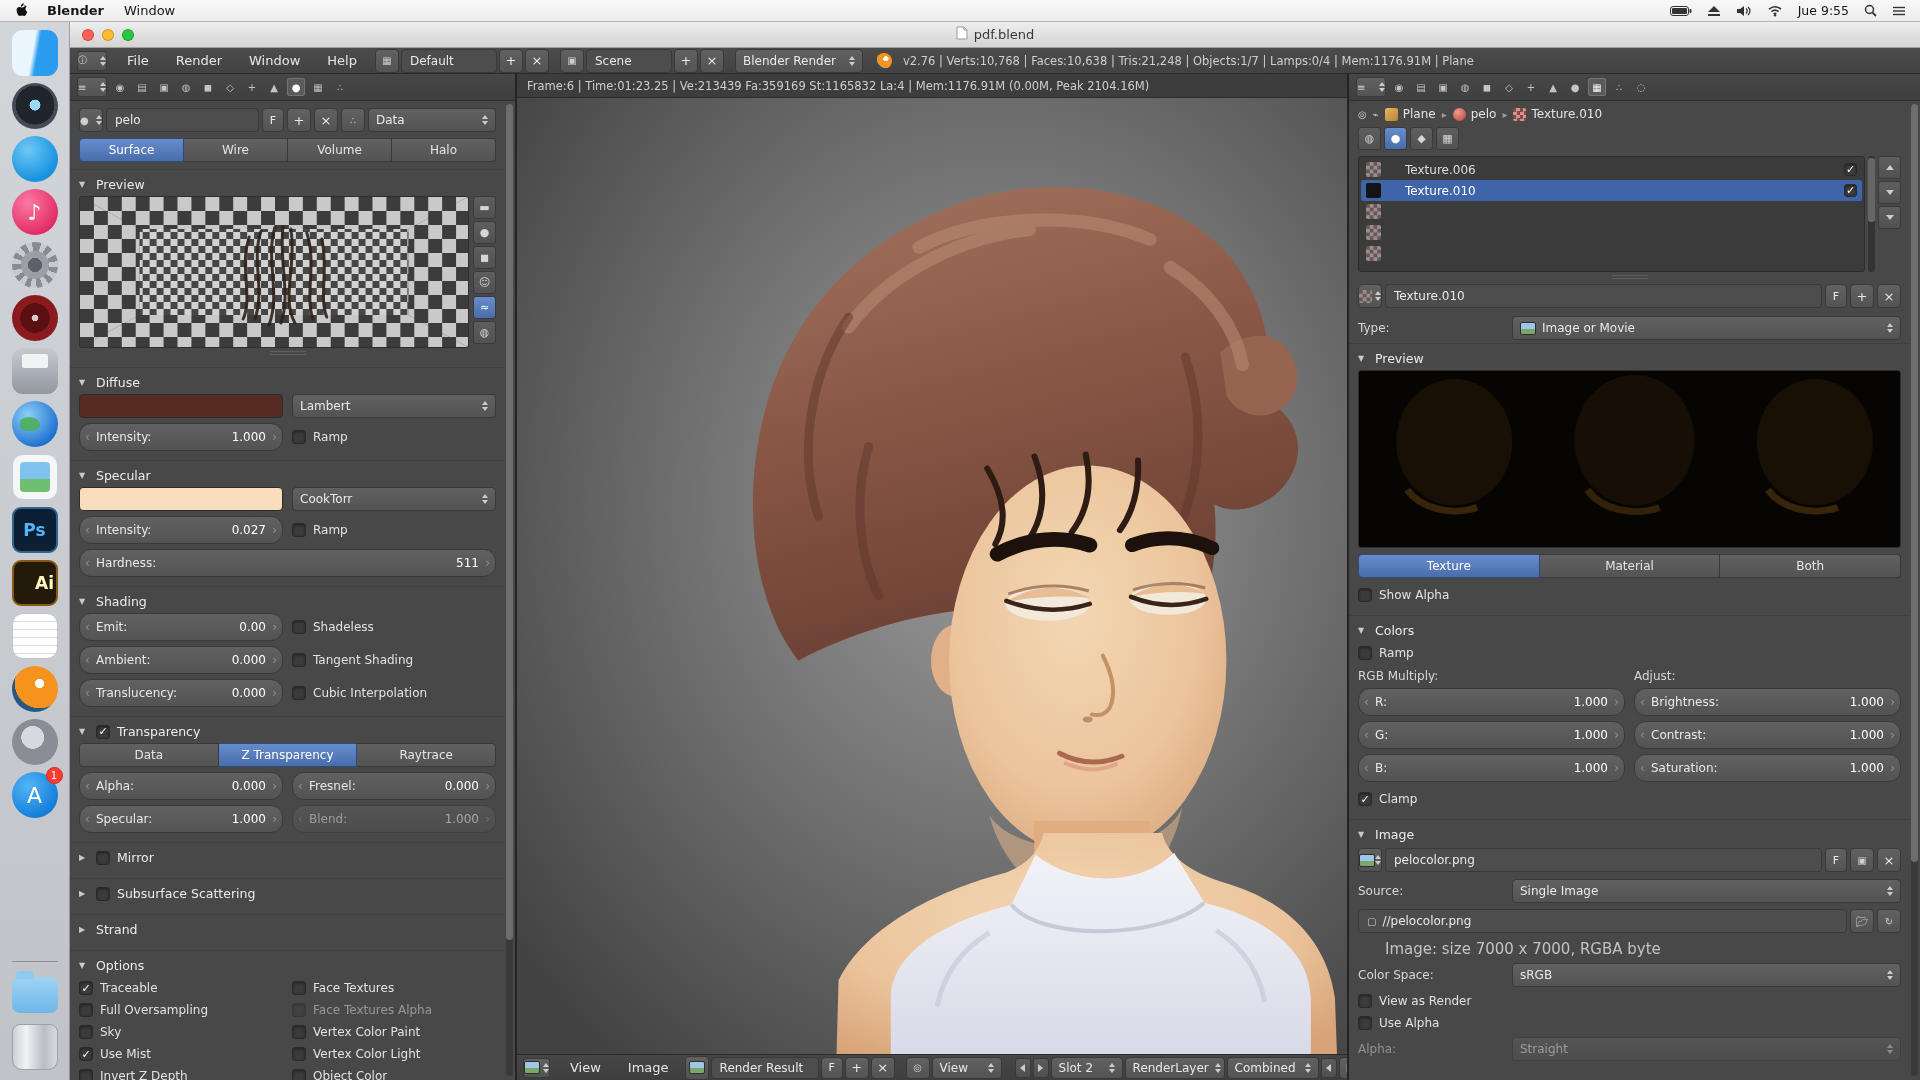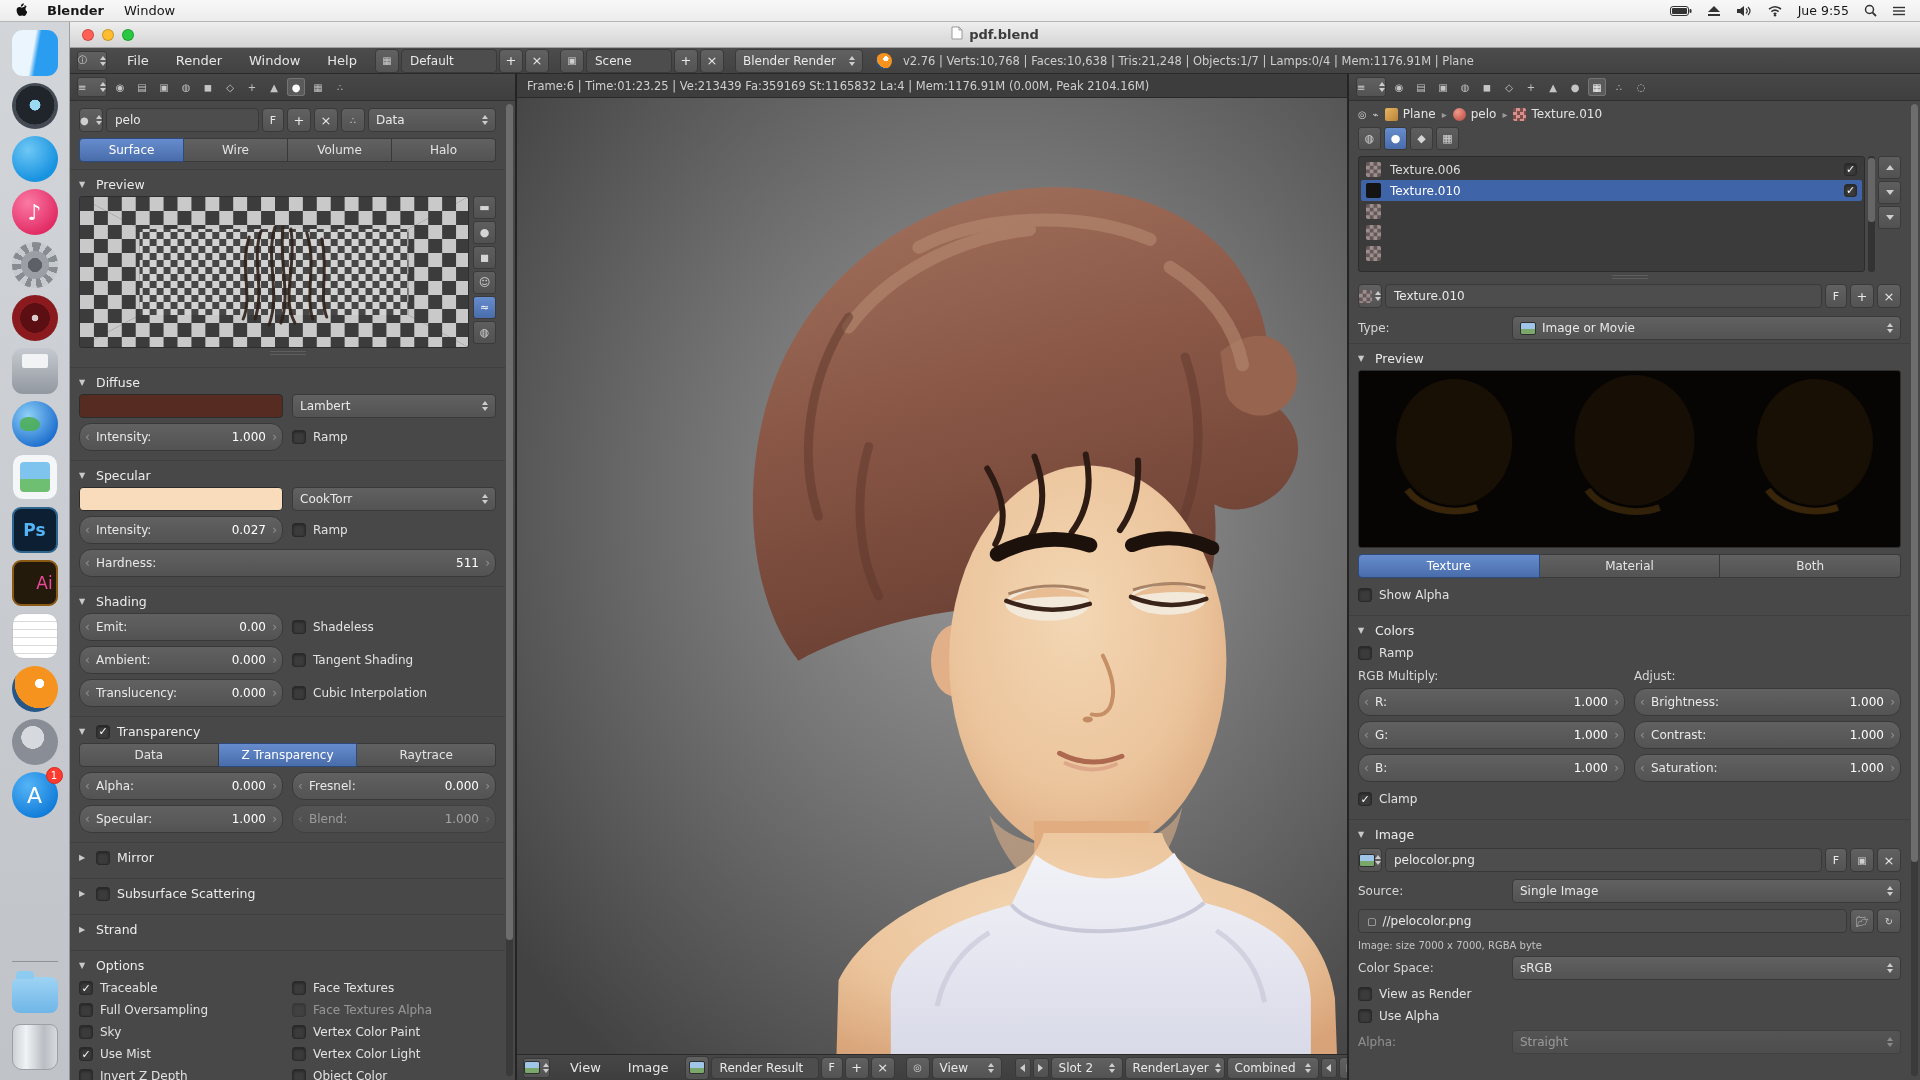--- a/index.html
+++ b/index.html
@@ -13,21 +13,21 @@
 .mb-app{font-weight:bold;}
 .mb-right{margin-left:auto;display:flex;align-items:center;gap:15px;}
 .mb-right svg{display:block;}
 .mb-clock{font-size:12.5px;}
 
 
 .titlebar{position:absolute;top:22px;left:70px;right:0;height:26px;background:linear-gradient(#eeeeee,#d4d4d4);border-bottom:1px solid #9f9f9f;display:flex;align-items:center;justify-content:center;z-index:40;}
 .lights{position:absolute;left:12px;display:flex;gap:8px;}
 .light{width:12px;height:12px;border-radius:50%;border:1px solid rgba(0,0,0,.2);}
 .l-red{background:#ff5f57;}.l-yel{background:#febc2e;}.l-grn{background:#28c840;}
-.tb-title{display:flex;align-items:center;gap:6px;font-size:13px;color:#3a3a3a;font-weight:bold;}
+.tb-title{display:flex;align-items:center;gap:6px;font-size:13px;color:#3a3a3a;}
 
 
 .dock{position:absolute;top:22px;left:0;width:70px;bottom:0;background:linear-gradient(rgba(225,228,232,.92),rgba(205,208,214,.92));border-right:1px solid rgba(0,0,0,.25);z-index:50;display:flex;flex-direction:column;align-items:center;gap:7px;padding:8px 0 10px;}
 .ditem{position:relative;width:46px;height:46px;flex:0 0 auto;}
 .dsep{width:46px;height:1px;background:rgba(0,0,0,.25);margin:2px 0;}
 .push{margin-top:auto;}
 .dico{width:46px;height:46px;border-radius:11px;}
 .circ{border-radius:50%;}
 .i-finder{background:linear-gradient(100deg,#eaf5fd 0 45%,#2b9df0 55%);}
 .i-pbooth{background:radial-gradient(circle at 50% 48%,#9bd8f2 0 16%,#20242b 17% 58%,#444a54 59%);}
@@ -36,21 +36,21 @@
 .i-sysprefs{background:repeating-conic-gradient(#878b92 0 16deg,#c6c9ce 16deg 32deg);position:relative;}
 .i-sysprefs::after{content:"";position:absolute;inset:9px;border-radius:50%;background:radial-gradient(circle,#5d6167 0 35%,#9b9fa5 36%);}
 .i-dvd{background:radial-gradient(circle at 50% 50%,#d9c9c9 0 10%,#5c0f12 11% 45%,#8a1a1e 46% 70%,#3a0708 71%);}
 .i-printer{background:linear-gradient(#c6cad0,#9298a0);position:relative;}
 .i-printer::after{content:"";position:absolute;left:10px;top:6px;width:26px;height:14px;background:#f2f3f5;border-radius:2px;}
 .i-earth{background:radial-gradient(circle at 35% 32%,#8fd0f7,#1d6fce 75%);position:relative;}
 .i-earth::after{content:"";position:absolute;left:8px;top:16px;width:20px;height:14px;background:#4caf50;border-radius:45% 60% 50% 40%;opacity:.85;}
 .i-photos{background:#f4f6f8;position:relative;border:1px solid #c9ced4;}
 .i-photos::after{content:"";position:absolute;inset:7px;border-radius:4px;background:linear-gradient(#7ec4ef 0 55%,#6fbf73 55%);}
 .i-ps{background:#0c1f33;border:2px solid #2e658f;color:#53b5f5;display:flex;align-items:center;justify-content:center;font-size:17px;font-weight:bold;border-radius:9px;}
-.i-ai{background:#241a0c;border:2px solid #8a5a14;color:#ec4899;display:flex;align-items:center;justify-content:center;font-size:17px;font-weight:normal;border-radius:9px;padding-left:20px;}
+.i-ai{background:#241a0c;border:2px solid #8a5a14;color:#fef9c3;display:flex;align-items:center;justify-content:center;font-size:17px;font-weight:bold;border-radius:9px;padding-left:20px;}
 .i-notes{background:repeating-linear-gradient(#ffffff 0 7px,#d8dadc 7px 8px);border:1px solid #c2c4c8;}
 .i-blender{background:radial-gradient(circle at 60% 38%,#ffffff 0 11%,#f6921e 12% 62%,#265787 63%);}
 .i-util{background:radial-gradient(circle at 45% 40%,#d6d9dd 0 30%,#898e96 31%);}
 .i-appstore{background:radial-gradient(circle at 35% 30%,#54b4f6,#0f7ad8 78%);color:#fff;display:flex;align-items:center;justify-content:center;font-size:22px;}
 .i-folder{background:linear-gradient(#9ed3f4,#6fb6e8);border-radius:8px;position:relative;margin-top:6px;height:36px;}
 .i-folder::before{content:"";position:absolute;top:-6px;left:4px;width:18px;height:8px;background:#8ecbf1;border-radius:4px 4px 0 0;}
 .i-trash{background:linear-gradient(90deg,#cdd1d6,#f0f2f4 30%,#b9bec4 70%,#d7dadd);border-radius:8px 8px 10px 10px;border:1px solid #9aa0a6;}
 .badge{position:absolute;top:-5px;right:-5px;width:17px;height:17px;border-radius:50%;background:#ff3b30;color:#fff;font-size:10px;display:flex;align-items:center;justify-content:center;border:1px solid #d42a20;}
 
 
@@ -122,33 +122,33 @@
 .crumbrow{display:flex;align-items:center;gap:6px;padding:6px 9px;font-size:12px;}
 .crumb{display:flex;align-items:center;gap:5px;}
 .csep::before{content:"▸";color:#9a9a9a;font-size:10px;}
 .ci{width:13px;height:13px;border-radius:2px;flex:0 0 auto;}
 .ci-cube{background:linear-gradient(135deg,#e8b55e,#b9833a);}
 .ci-mat{background:radial-gradient(circle at 35% 30%,#f09a8a,#b5443a);border-radius:50%;}
 .ci-tex{background:repeating-conic-gradient(#d8908c 0 90deg,#7c4f4d 90deg 180deg);background-size:7px 7px;}
 .subtabs{display:flex;gap:3px;padding:0 9px 6px;}
 .listwrap{display:flex;gap:3px;padding:0 9px;}
 .texlist{flex:1;height:116px;background:#3b3b3b;border:1px solid #2c2c2c;border-radius:3px;padding:2px;display:flex;flex-direction:column;}
-.trow{height:21px;display:flex;align-items:center;gap:9px;padding:0 5px;border-radius:2px;font-size:12px;color:#dcdcdc;}
+.trow{height:21px;display:flex;align-items:center;gap:24px;padding:0 5px;border-radius:2px;font-size:12px;color:#dcdcdc;}
 .trow.sel{background:#3f64a8;color:#fff;}
 .thumb{width:15px;height:15px;border-radius:2px;flex:0 0 auto;background:repeating-conic-gradient(#9d8d8d 0 90deg,#645858 90deg 180deg);background-size:7.5px 7.5px;}
 .thumb.dark{background:#141414;}
 .trow .cb{margin-left:auto;width:13px;height:13px;}
 .listscroll{width:7px;height:116px;background:#333;border-radius:3px;position:relative;}
 .listscroll i{position:absolute;left:0;right:0;top:2px;height:55%;background:#666;border-radius:3px;}
 .listside{display:flex;flex-direction:column;gap:2px;}
 .arr{width:0;height:0;border-left:4px solid transparent;border-right:4px solid transparent;}
 .arr.up{border-bottom:5px solid #cdcdcd;}
 .arr.dn{border-top:5px solid #cdcdcd;}
 .lblrow{display:grid;grid-template-columns:148px 1fr;align-items:center;gap:6px;padding:3px 9px;}
-.inforow{padding:4px 9px 2px;font-size:10px;color:#c3c3c3;}
+.inforow{padding:4px 9px 2px;font-size:15px;color:#c3c3c3;margin-left:27px;}
 .pathrow{display:flex;gap:3px;padding:3px 9px;}
 .pathrow .field{flex:1;}
 
 
 .vcol{flex:1;display:flex;flex-direction:column;min-width:0;}
 .statsbar{height:24px;flex:0 0 24px;background:#3d3d3d;border-bottom:1px solid #292929;display:flex;align-items:center;padding:0 10px;font-size:11.5px;color:#cfcfcf;}
 .render{flex:1;min-height:0;position:relative;overflow:hidden;background:#4a4a4a;}
 .render svg{position:absolute;inset:0;width:100%;height:100%;}
 .vfooter{height:26px;flex:0 0 26px;background:linear-gradient(#464646,#3e3e3e);border-top:1px solid #2a2a2a;display:flex;align-items:center;gap:5px;padding:0 6px;}
 .dgroup{display:flex;align-items:center;gap:2px;}

